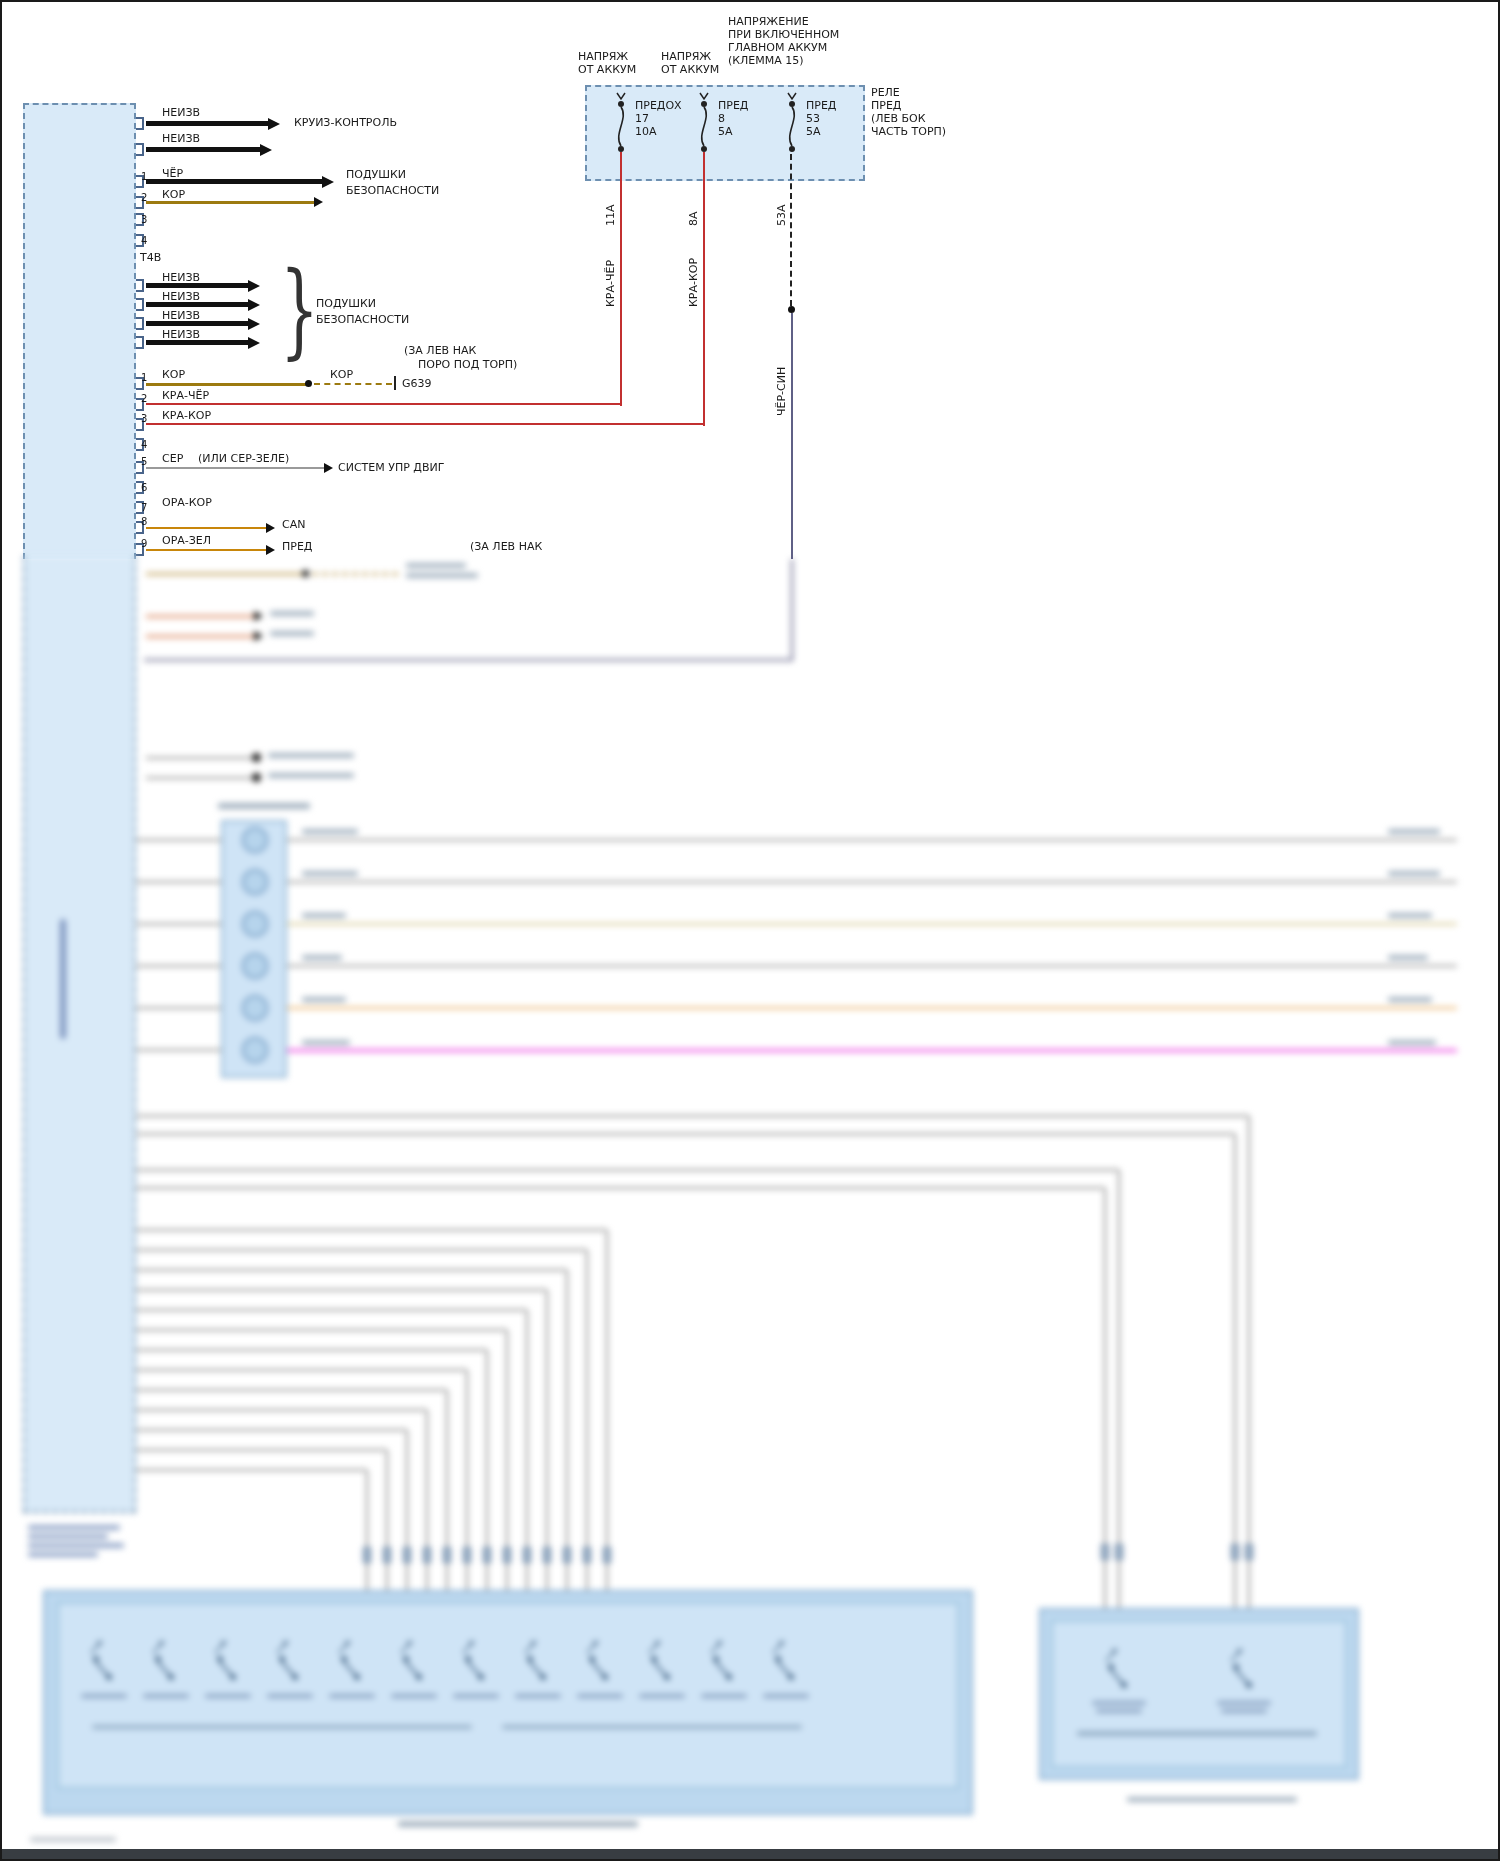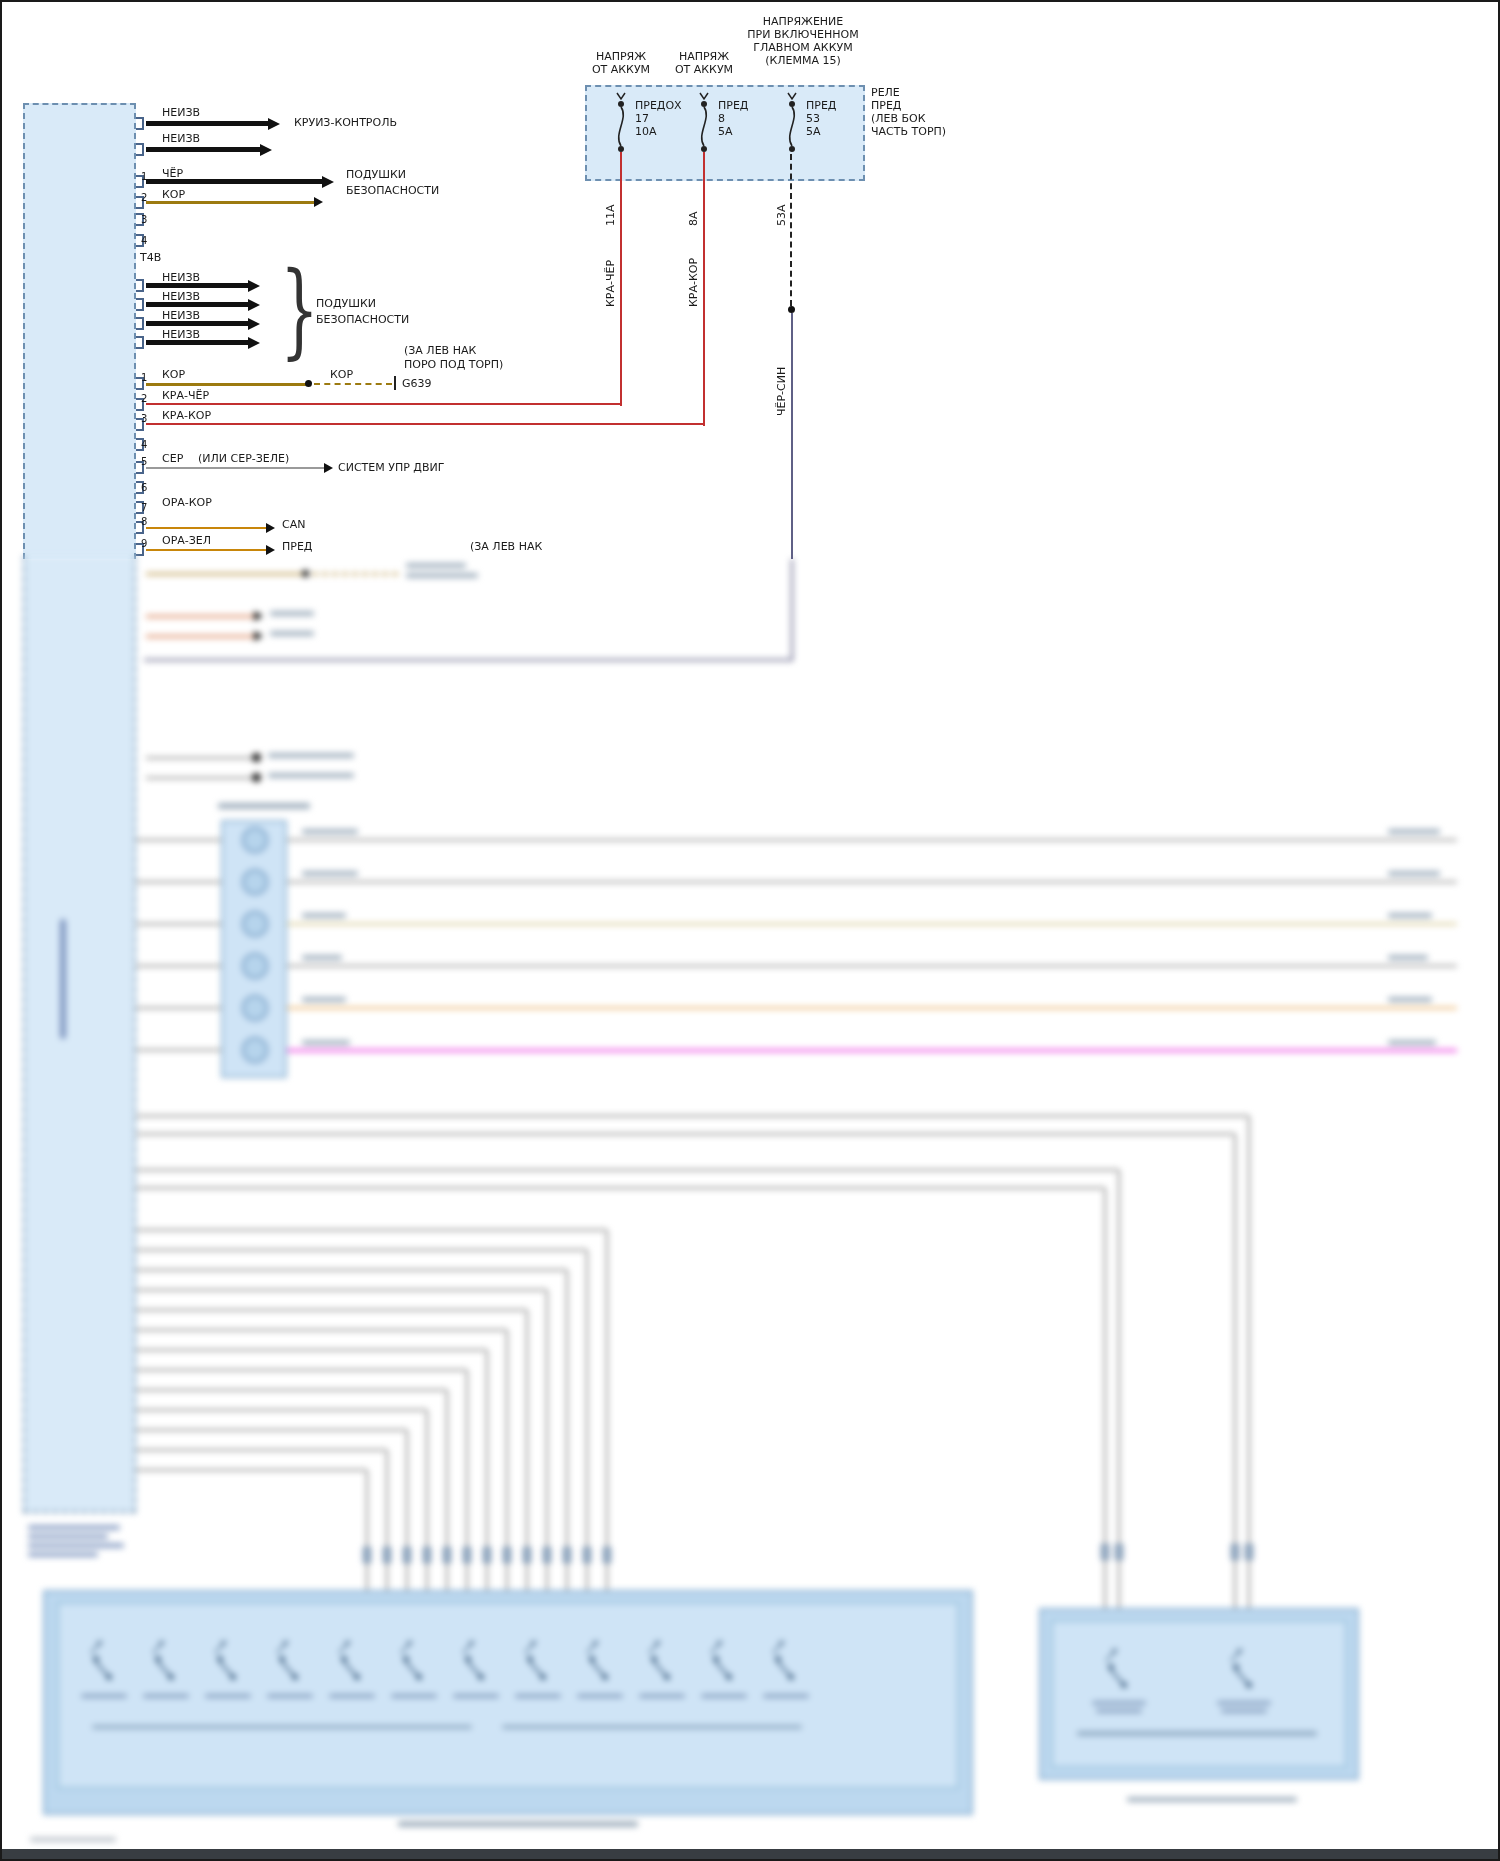--- a/index.html
+++ b/index.html
@@ -2,21 +2,21 @@
 <html><head>
 <meta charset="utf-8">
 <style>
   *{margin:0;padding:0;box-sizing:border-box}
   body{background:#e9e9e9}
   .canvas{position:relative;width:1500px;height:1861px;margin:0 auto;background:#fff;
           border:2px solid #1a1a1a;overflow:hidden;font-family:"DejaVu Sans",sans-serif}
   .a{position:absolute}
   .t{font-size:11px;line-height:13px;color:#1a1a1a;white-space:nowrap}
   .ts{font-size:10px}
-  .c{text-align:center}
+  .c{text-align:left}
   .v{transform:rotate(-90deg);transform-origin:0 0}
   .w{height:2px;background:#8a8a8a;display:block}
   .wv{width:2px;background:#8a8a8a;display:block}
   .wt{height:5px;background:#111;display:block}
   .ar{width:0;height:0;border-left:9px solid #111;border-top:5px solid transparent;border-bottom:5px solid transparent;display:block}
   .arb{width:0;height:0;border-left:12px solid #111;border-top:6px solid transparent;border-bottom:6px solid transparent;display:block}
   .pin{width:8px;height:13px;border:2px solid #49648a;border-left:none;display:block}
   .dot{width:7px;height:7px;border-radius:50%;background:#111;display:block}
   .dotb{width:9px;height:9px;border-radius:50%;background:#222;display:block}
   .box{background:#d9eaf8;border:2px dashed #6d8fb0}
@@ -165,21 +165,21 @@
   <i class="a pin" style="left:134px;top:375px"></i>
   <span class="a t ts" style="left:139px;top:369px">1</span>
   <span class="a t" style="left:160px;top:366px">КОР</span>
   <i class="a" style="left:144px;top:381px;width:162px;height:3px;background:#9c7a10"></i>
   <i class="a dot" style="left:303px;top:378px"></i>
   <i class="a dsh" style="left:312px;top:381px;width:78px"></i>
   <span class="a t" style="left:328px;top:366px">КОР</span>
   <i class="a" style="left:392px;top:374px;width:2px;height:14px;background:#222"></i>
   <span class="a t" style="left:400px;top:375px">G639</span>
   <span class="a t" style="left:402px;top:342px">(ЗА ЛЕВ НАК</span>
-  <span class="a t" style="left:402px;top:356px">ПОРО ПОД ТОРП)</span>
+  <span class="a t" style="left:416px;top:356px">ПОРО ПОД ТОРП)</span>
 
   <i class="a pin" style="left:134px;top:396px"></i>
   <span class="a t ts" style="left:139px;top:390px">2</span>
   <span class="a t" style="left:160px;top:387px">КРА-ЧЁР</span>
   <i class="a pin" style="left:134px;top:416px"></i>
   <span class="a t ts" style="left:139px;top:410px">3</span>
   <span class="a t" style="left:160px;top:407px">КРА-КОР</span>
   <i class="a pin" style="left:134px;top:436px"></i>
   <span class="a t ts" style="left:139px;top:436px">4</span>
 

